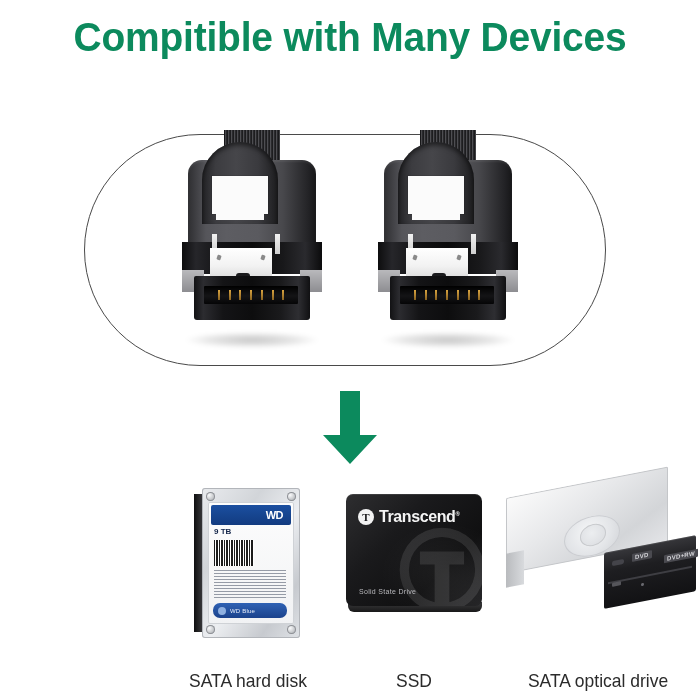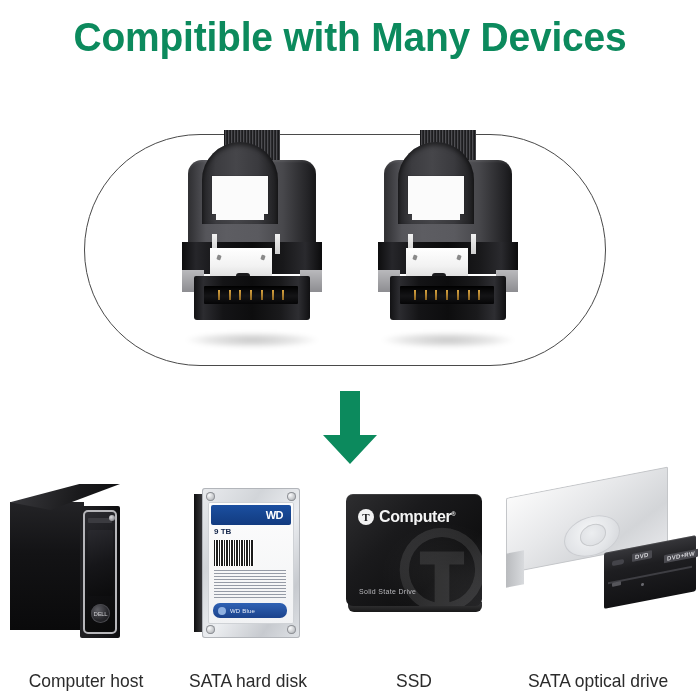--- a/index.html
+++ b/index.html
@@ -593,33 +593,20 @@
     <span class="pin"></span>
   </div>
 </div>
 
 <svg id="arrow" viewBox="0 0 60 73">
   <polygon points="20,0 40,0 40,44 57,44 30,73 3,44 20,44" fill="#0c8a5d"></polygon>
 </svg>
 
 <div id="devices">
 
-  <div class="device" id="device-computer">
-    <div class="tower-wrap">
-      <div class="tower-side"></div>
-      <div class="tower-top"></div>
-      <div class="tower-front"></div>
-      <div class="tower-bezel"></div>
-      <div class="tower-optical"></div>
-      <div class="tower-power"></div>
-      <div class="tower-panel"></div>
-      <div class="dell-logo">DELL</div>
-    </div>
-    <div class="device-label">Computer host</div>
-  </div>
 
   <div class="device" id="device-hdd">
     <div class="hdd-wrap">
       <div class="hdd-spine"></div>
       <div class="hdd-body">
         <div class="hdd-corner" style="left:4px;  top:4px;"></div>
         <div class="hdd-corner" style="right:4px; top:4px;"></div>
         <div class="hdd-corner" style="left:4px;  bottom:4px;"></div>
         <div class="hdd-corner" style="right:4px; bottom:4px;"></div>
       </div>
@@ -644,21 +631,21 @@
     <div class="ssd-wrap">
       <div class="ssd-edge"></div>
       <div class="ssd-body">
         <svg class="ssd-watermark" viewBox="0 0 100 100">
           <path d="M50 4 A46 46 0 0 1 96 50 A46 46 0 0 1 50 96 A46 46 0 0 1 4 50 A46 46 0 0 1 50 4 Z
                    M50 14 A36 36 0 0 0 14 50 A36 36 0 0 0 50 86 A36 36 0 0 0 86 50 A36 36 0 0 0 50 14 Z" fill="#ffffff"></path>
           <path d="M26 30 H74 V44 H58 V86 H42 V44 H26 Z" fill="#ffffff"></path>
         </svg>
         <div class="ssd-logo-row">
           <span class="ssd-logo-circle">T</span>
-          <span class="ssd-brand"><span>Computer</span><sup>®</sup></span>
+          <span class="ssd-brand"><span>Transcend</span><sup>®</sup></span>
         </div>
         <div class="ssd-sub">Solid State Drive</div>
       </div>
     </div>
     <div class="device-label">SSD</div>
   </div>
 
   <div class="device" id="device-odd">
     <div class="odd-wrap">
       <div class="odd-top"></div>

